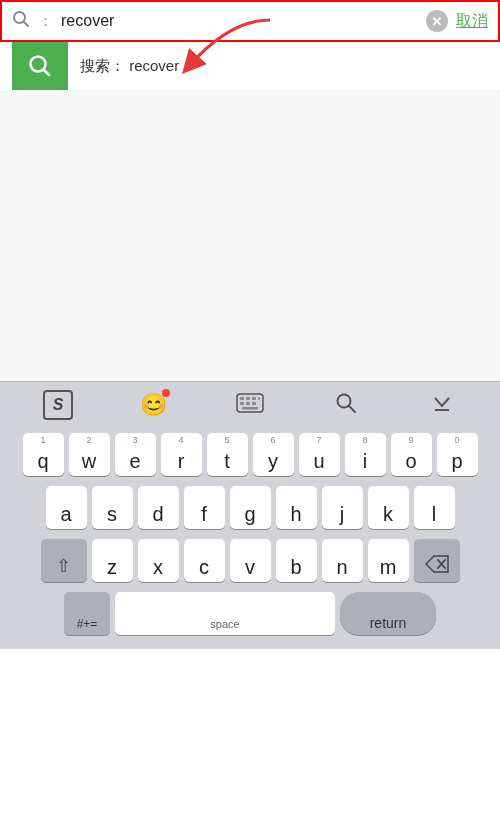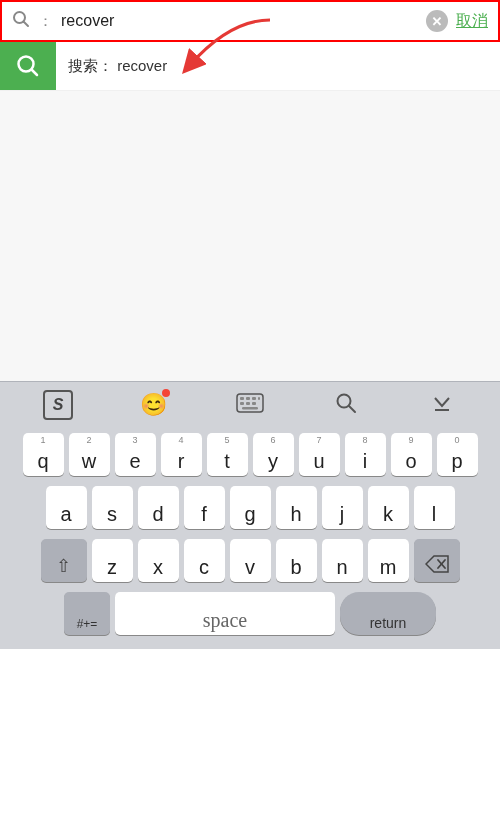--- a/index.html
+++ b/index.html
@@ -81,20 +81,21 @@
       height: 80px;
     }
 
     
     .search-suggestion {
       display: flex;
       align-items: center;
       padding: 0;
       background: #fff;
       border-bottom: 1px solid #f0f0f0;
+      margin-left: 12px;
     }
     .suggestion-icon-box {
       width: 56px;
       height: 48px;
       background: #4caf50;
       display: flex;
       align-items: center;
       justify-content: center;
       flex-shrink: 0;
     }
@@ -205,23 +206,22 @@
     .key-special .key-label {
       font-size: 14px;
       color: #333;
     }
     .key-space {
       background: #fff;
       width: 220px;
       height: 43px;
     }
     .key-space .key-label {
-      font-size: 20px;
+      font-size: 11px;
       color: #666;
-      font-family: Liberation Serif, serif;
     }
     .key-return {
       background: #adb0b8;
       width: 96px;
       height: 43px;
       border-radius: 19px;
     }
     .key-return .key-label {
       font-size: 14px;
       color: #333;

